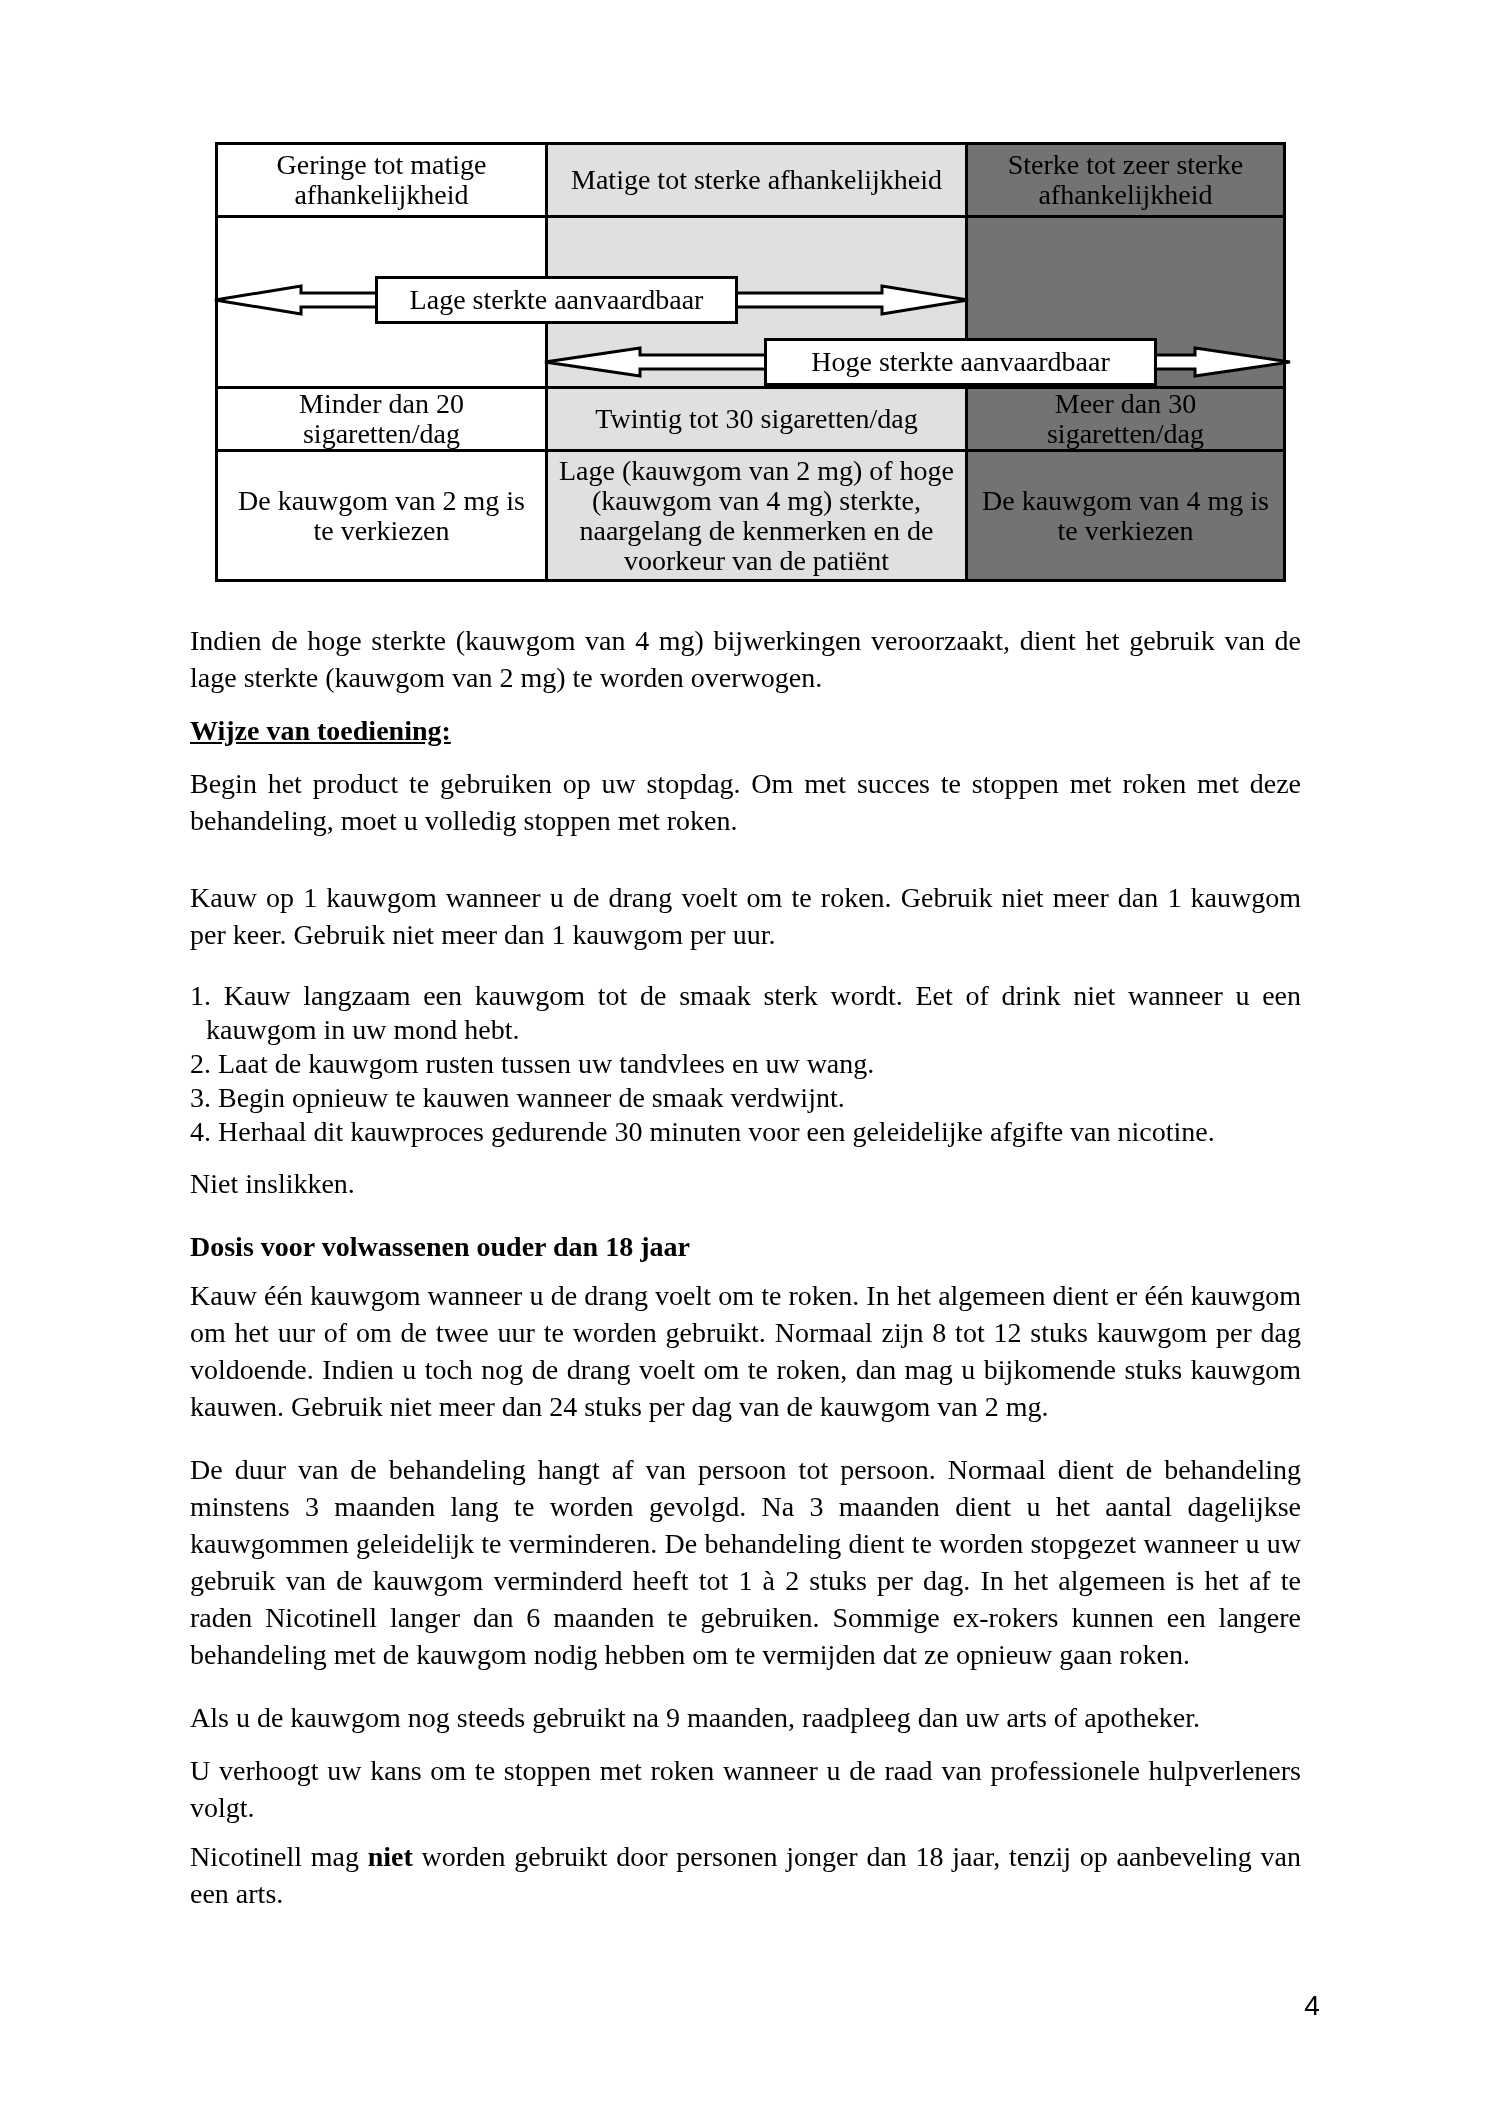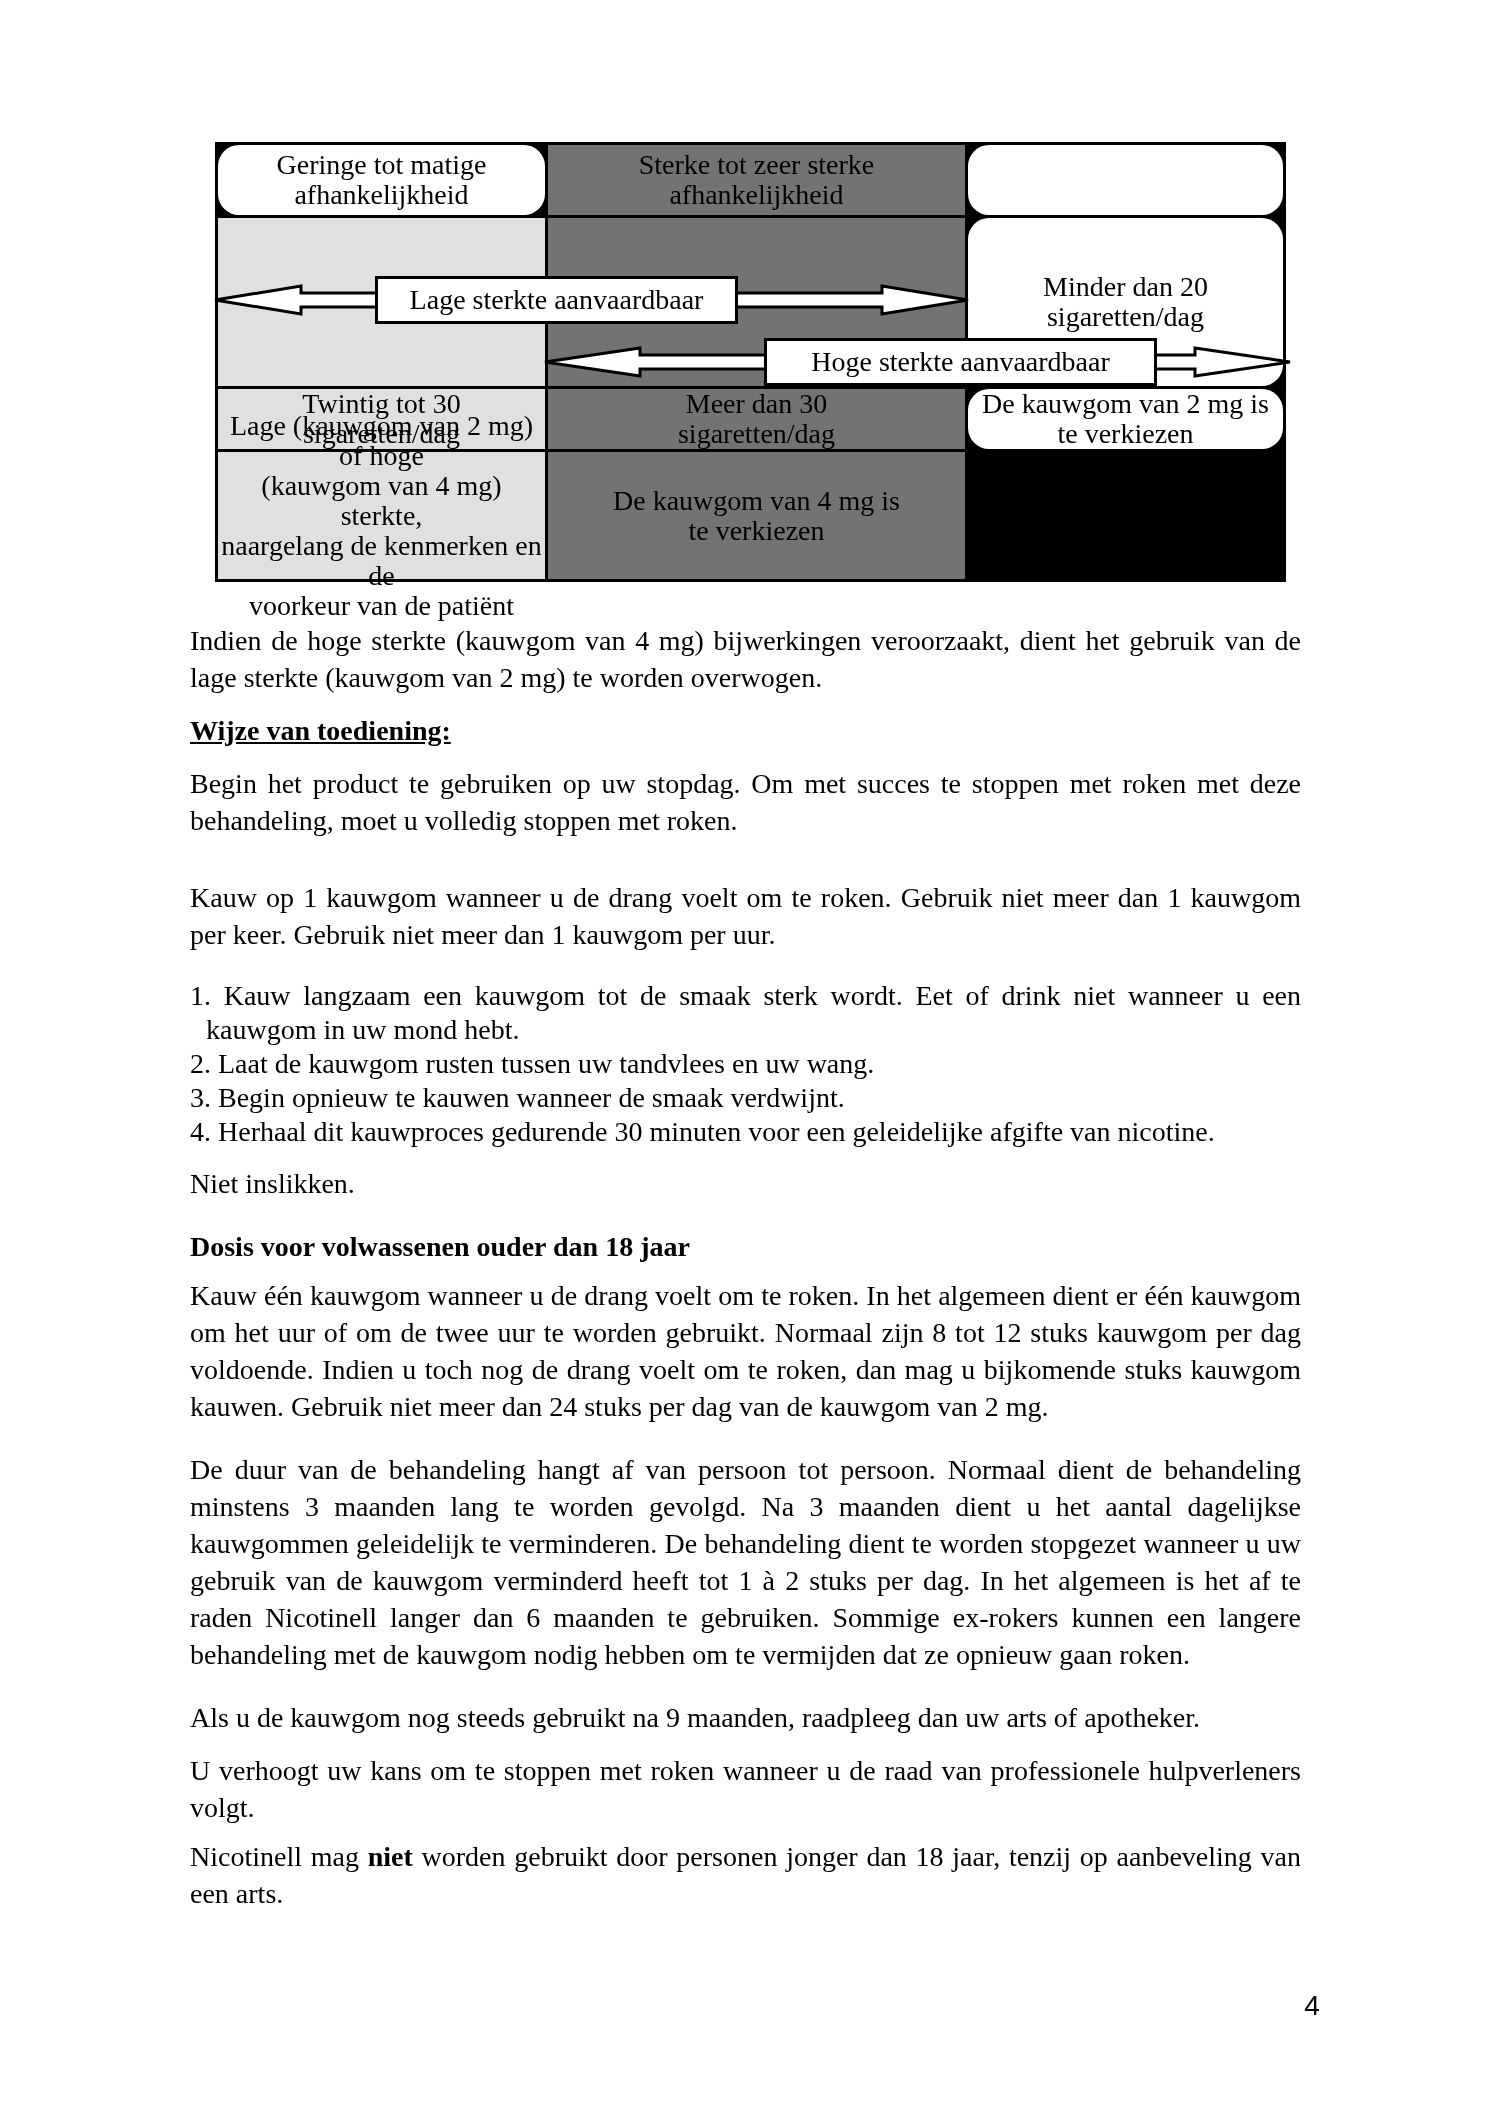--- a/index.html
+++ b/index.html
@@ -14,21 +14,21 @@
     display:grid;
     grid-template-columns:327px 417px 315px;
     grid-template-rows:70px 168px 60px 127px;
     gap:3px; padding:3px; background:#000000; box-sizing:border-box;
   }
   .cell {
     display:flex; align-items:center; justify-content:center;
     text-align:center; font-size:28px; line-height:30px;
     padding:0 3px; white-space:pre-line; box-sizing:border-box;
   }
-  .col1 { background:#ffffff;border-radius:21px; }
+  .col1 { background:#ffffff; }
   .col2 { background:#e0e0e0; }
   .col3 { background:#737373; }
 
   .arrow-layer {
     position:absolute; left:0; top:0; width:1494px; height:700px;
     pointer-events:none;
   }
   .arrow-label {
     position:absolute; background:#ffffff; border:3px solid #000000;
     box-sizing:border-box; display:flex; align-items:center; justify-content:center;
@@ -61,20 +61,21 @@
 </style>
 </head>
 <body>
 
 <div class="page">
 
   <div class="dep-table">
 
     <div class="cell col1">Geringe tot matige
 afhankelijkheid</div>
+    <div class="cell col2">Matige tot sterke afhankelijkheid</div>
     <div class="cell col3">Sterke tot zeer sterke
 afhankelijkheid</div>
 
     <div class="cell col1"></div>
     <div class="cell col2"></div>
     <div class="cell col3"></div>
 
     <div class="cell col1">Minder dan 20
 sigaretten/dag</div>
     <div class="cell col2">Twintig tot 30 sigaretten/dag</div>

